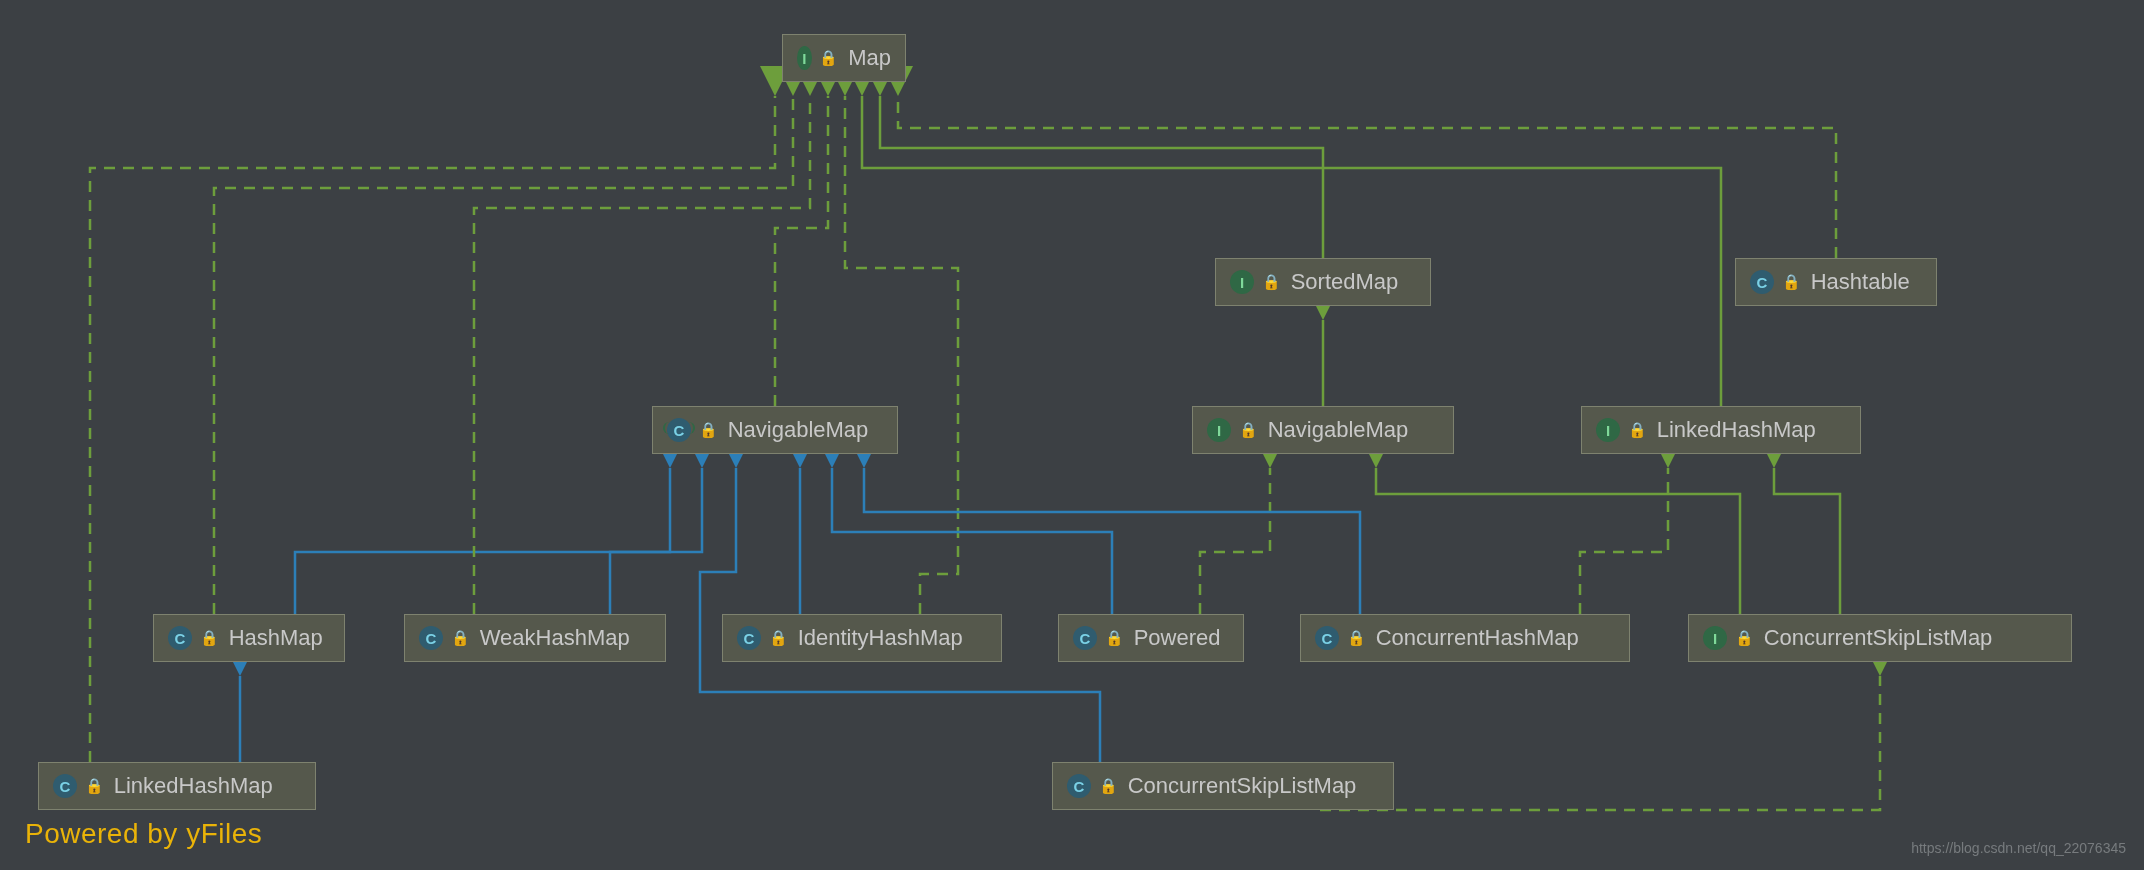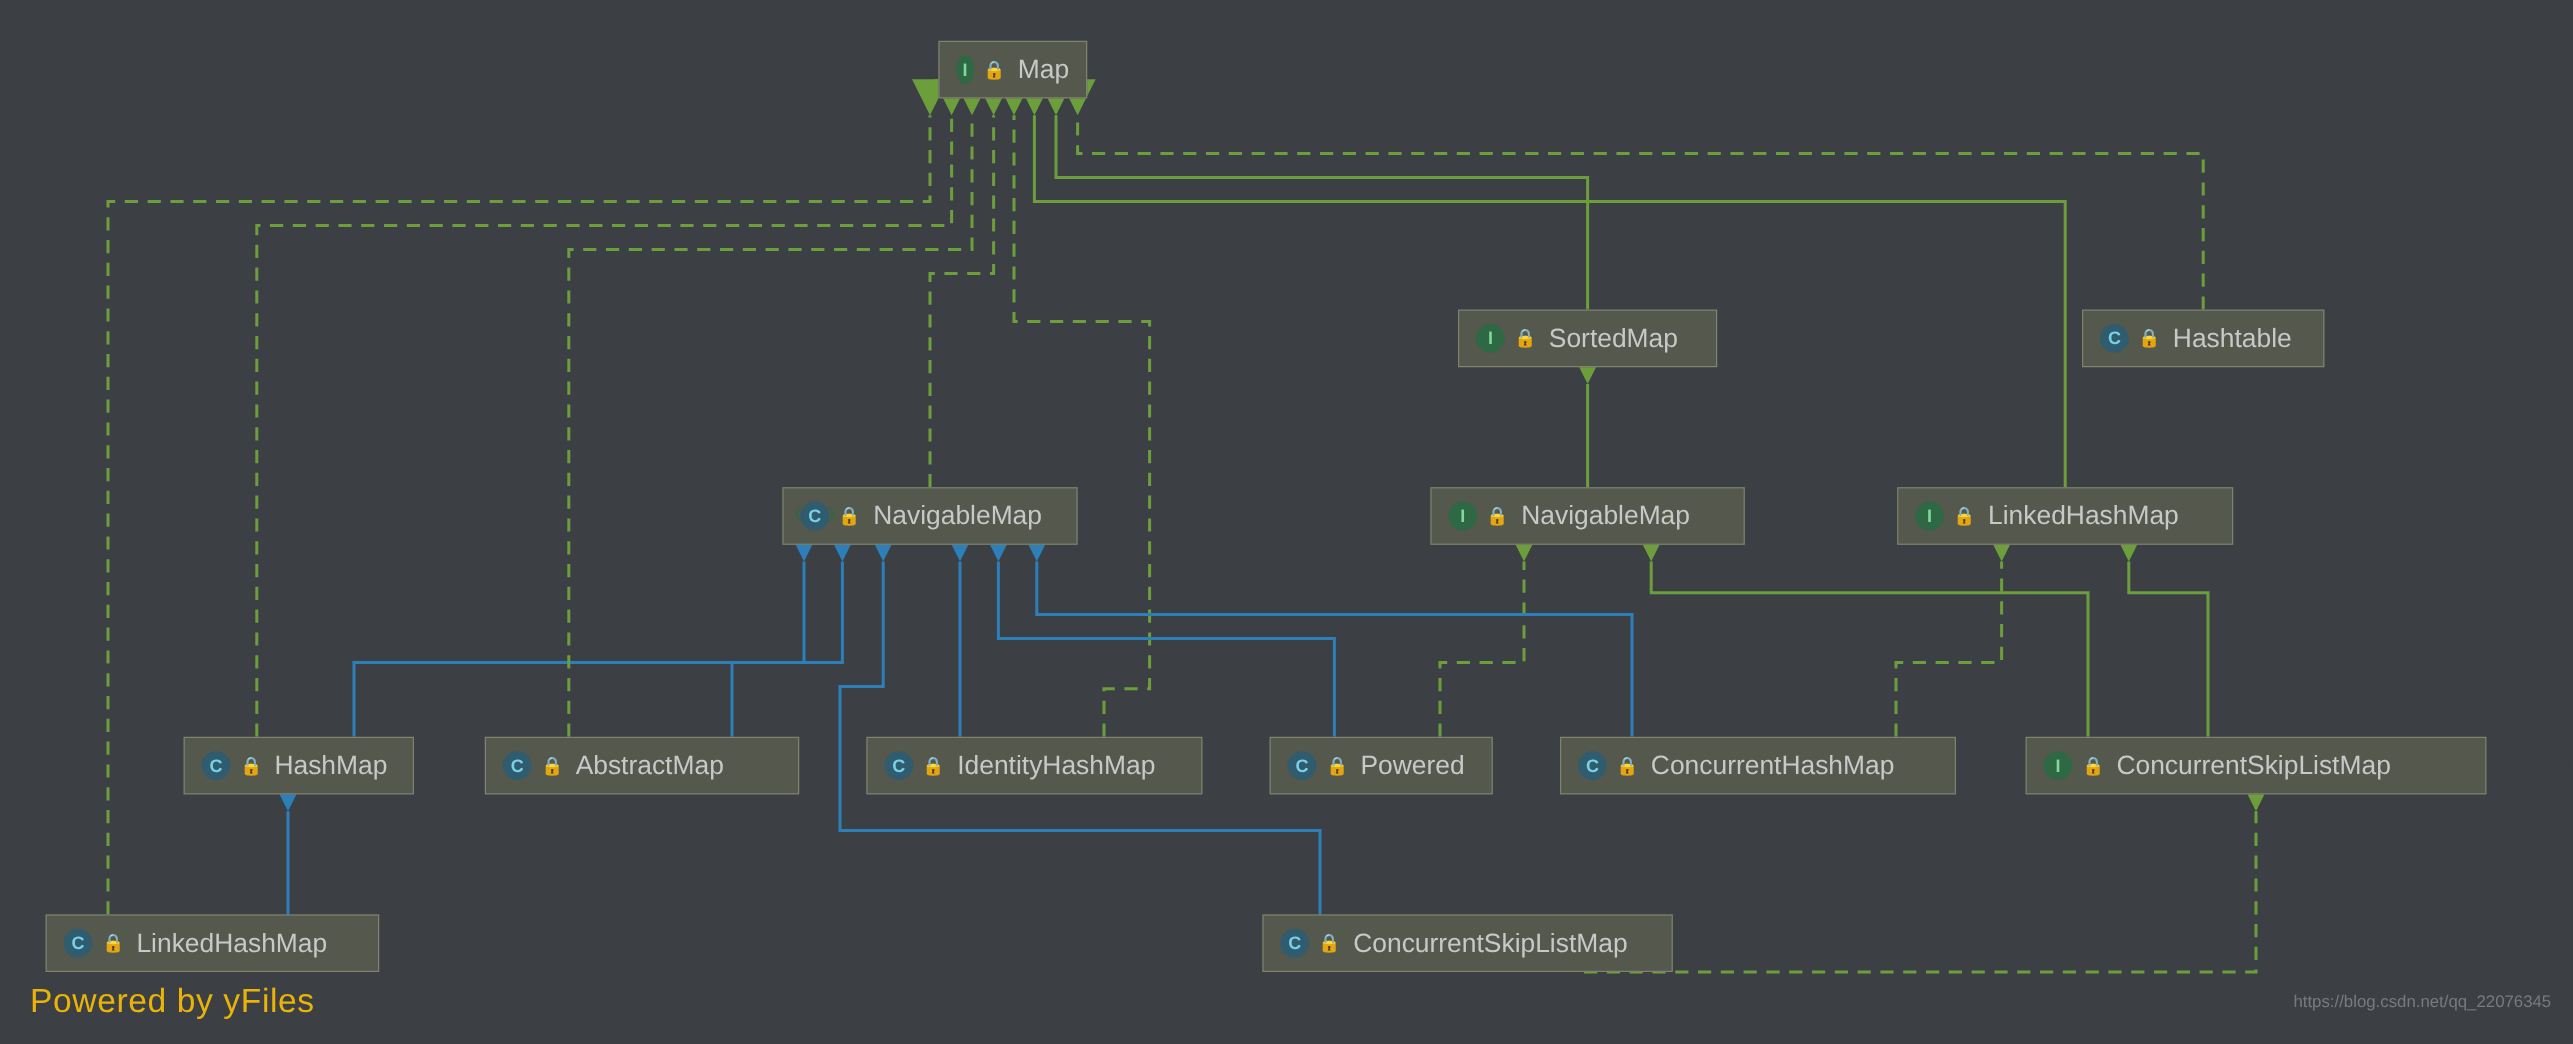--- a/index.html
+++ b/index.html
@@ -17,21 +17,21 @@
   .ic-A::before{left:-4px;border-right:none;border-radius:6px 0 0 6px}
   .ic-A::after{right:-4px;border-left:none;border-radius:0 6px 6px 0}
   .lock{color:#6f8b4d;font-size:15px;margin-right:10px}
   .label{white-space:nowrap}
   .edge-ext{stroke:#2c7fb8;stroke-width:2.5;fill:none}
   .edge-impl{stroke:#6d9e3c;stroke-width:2.5;fill:none;stroke-dasharray:11 8}
   .edge-int{stroke:#6d9e3c;stroke-width:2.5;fill:none}
   .arrow-ext{fill:#2c7fb8}
   .arrow-green{fill:#6d9e3c}
   #watermark{position:absolute;left:25px;bottom:20px;color:#eab308;font-size:28px;font-family:"Helvetica Neue",Arial,sans-serif;letter-spacing:.5px}
-  #credit{position:absolute;right:18px;bottom:28px;color:#777b7e;font-size:14px}
+  #credit{position:absolute;right:18px;bottom:14px;color:#777b7e;font-size:14px}
 </style>
 </head>
 <body>
 
 <div id="stage">
 
 <svg class="edges">
   <defs>
     <marker id="ah-ext" markerWidth="16" markerHeight="14" refX="2" refY="7" orient="auto">
       <path d="M2 7 L14 1 L14 13 Z" class="arrow-ext"></path>
@@ -122,21 +122,21 @@
 
 <div class="node" id="n-hashmap" style="left: 153px; top: 614px; width: 192px;">
   <span class="ic ic-C">C</span>
   <span class="lock">🔒</span>
   <span class="label">HashMap</span>
 </div>
 
 <div class="node" id="n-weakhashmap" style="left: 404px; top: 614px; width: 262px;">
   <span class="ic ic-C">C</span>
   <span class="lock">🔒</span>
-  <span class="label">AbstractMap</span>
+  <span class="label">WeakHashMap</span>
 </div>
 
 <div class="node" id="n-identityhashmap" style="left: 722px; top: 614px; width: 280px;">
   <span class="ic ic-C">C</span>
   <span class="lock">🔒</span>
   <span class="label">IdentityHashMap</span>
 </div>
 
 <div class="node" id="n-treemap" style="left: 1058px; top: 614px; width: 186px;">
   <span class="ic ic-C">C</span>

